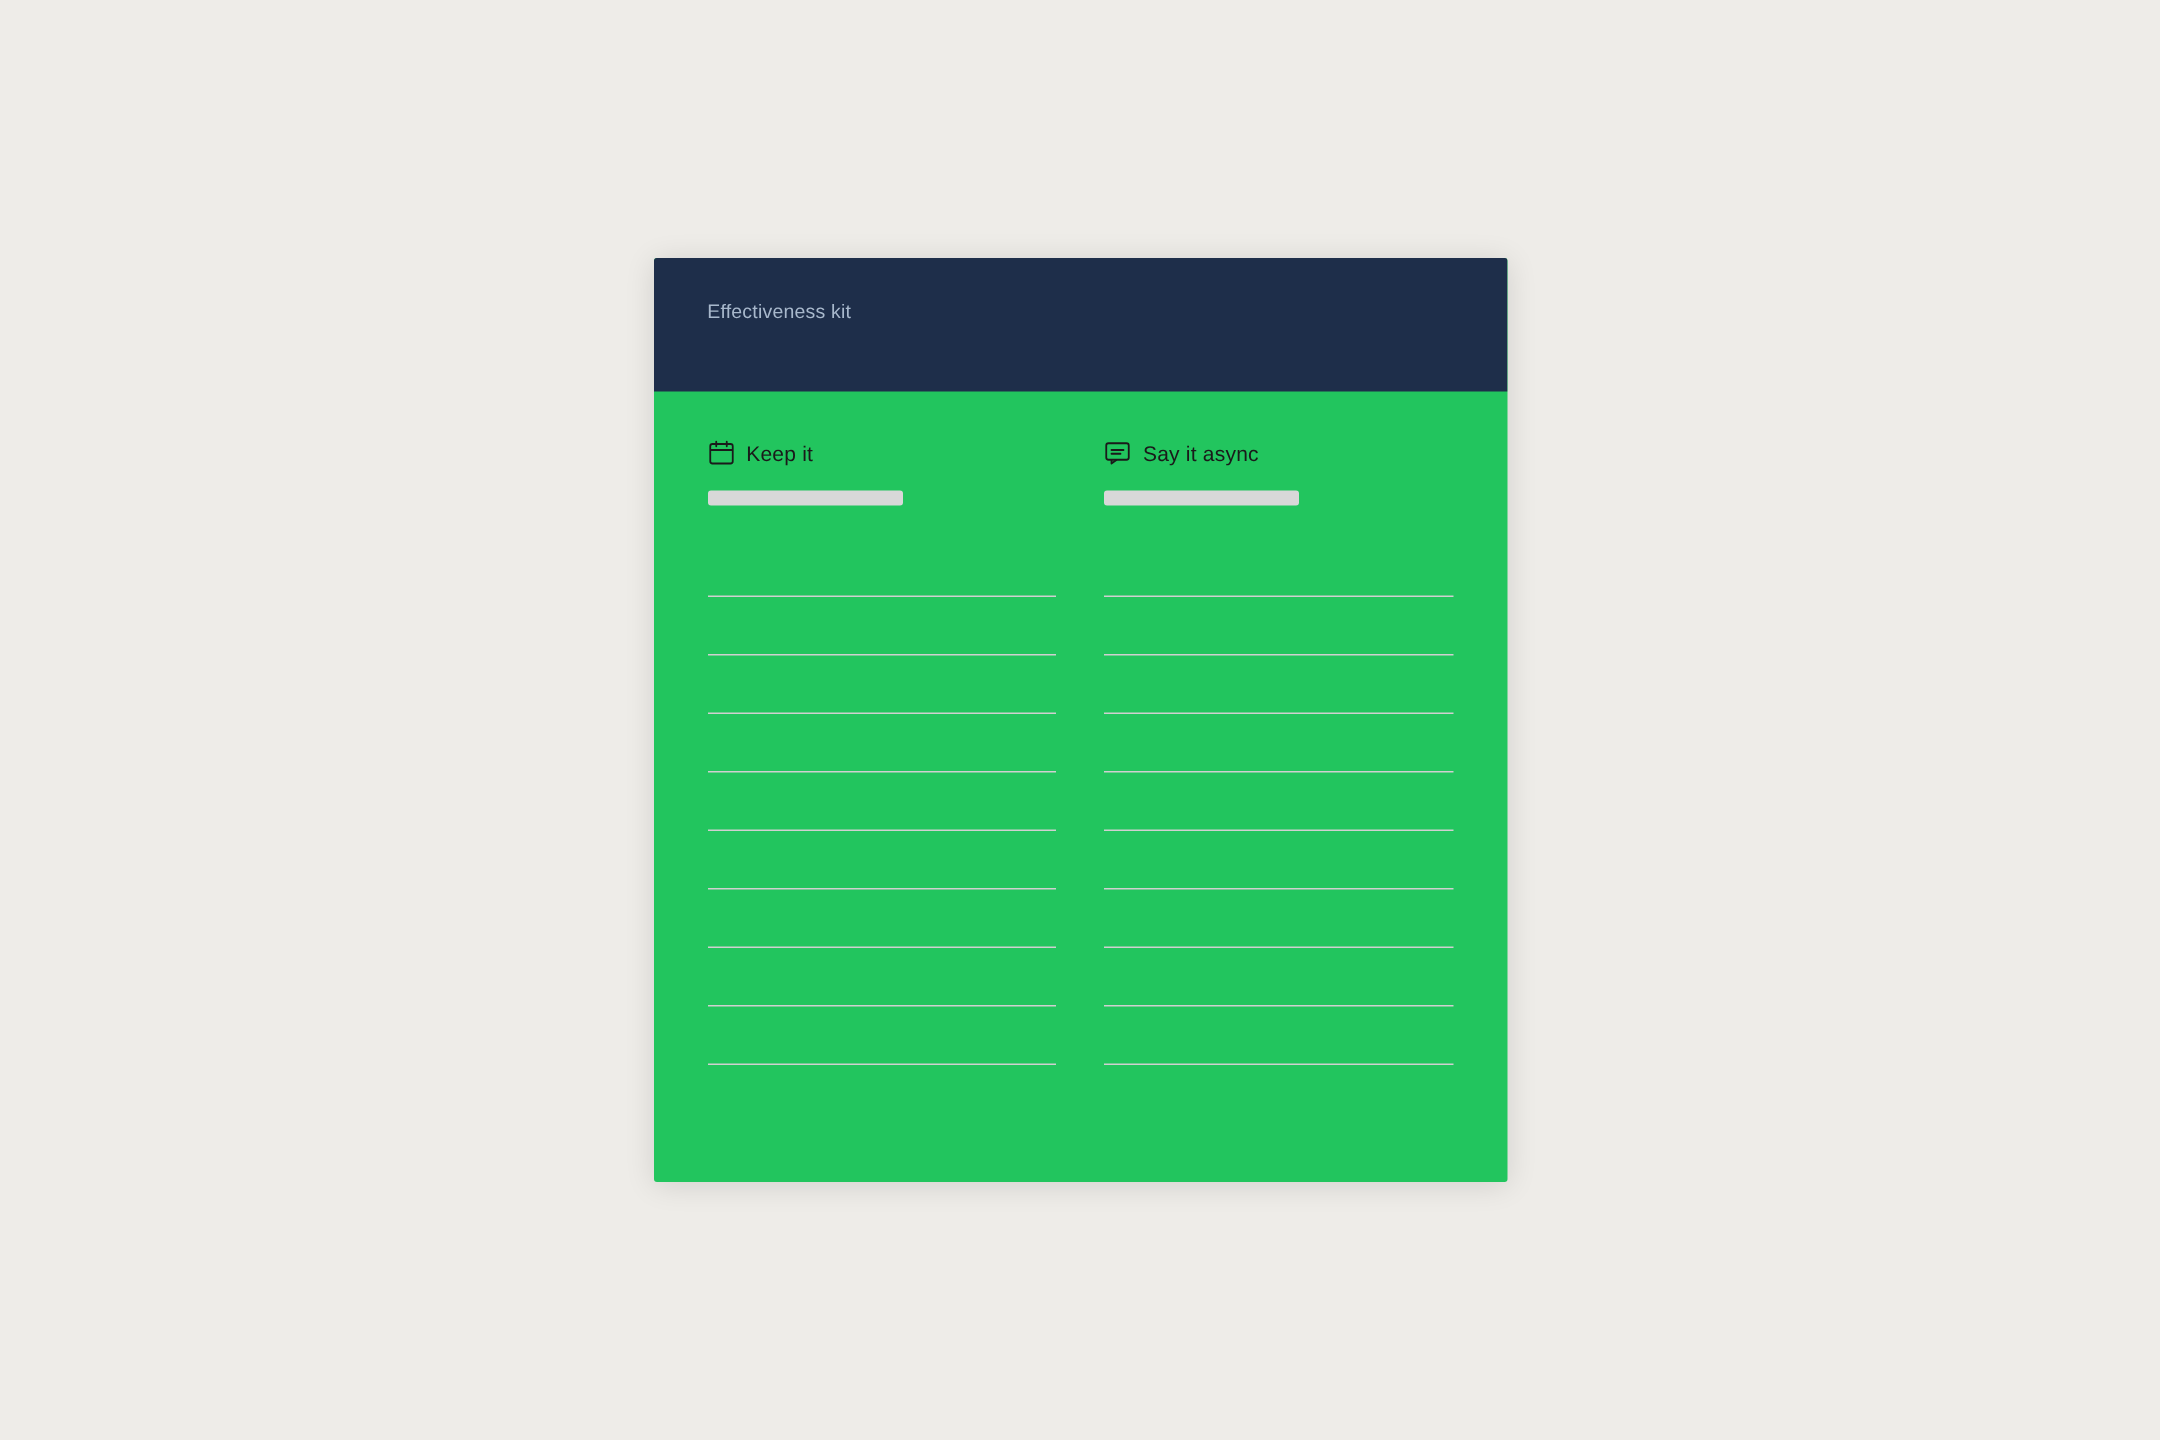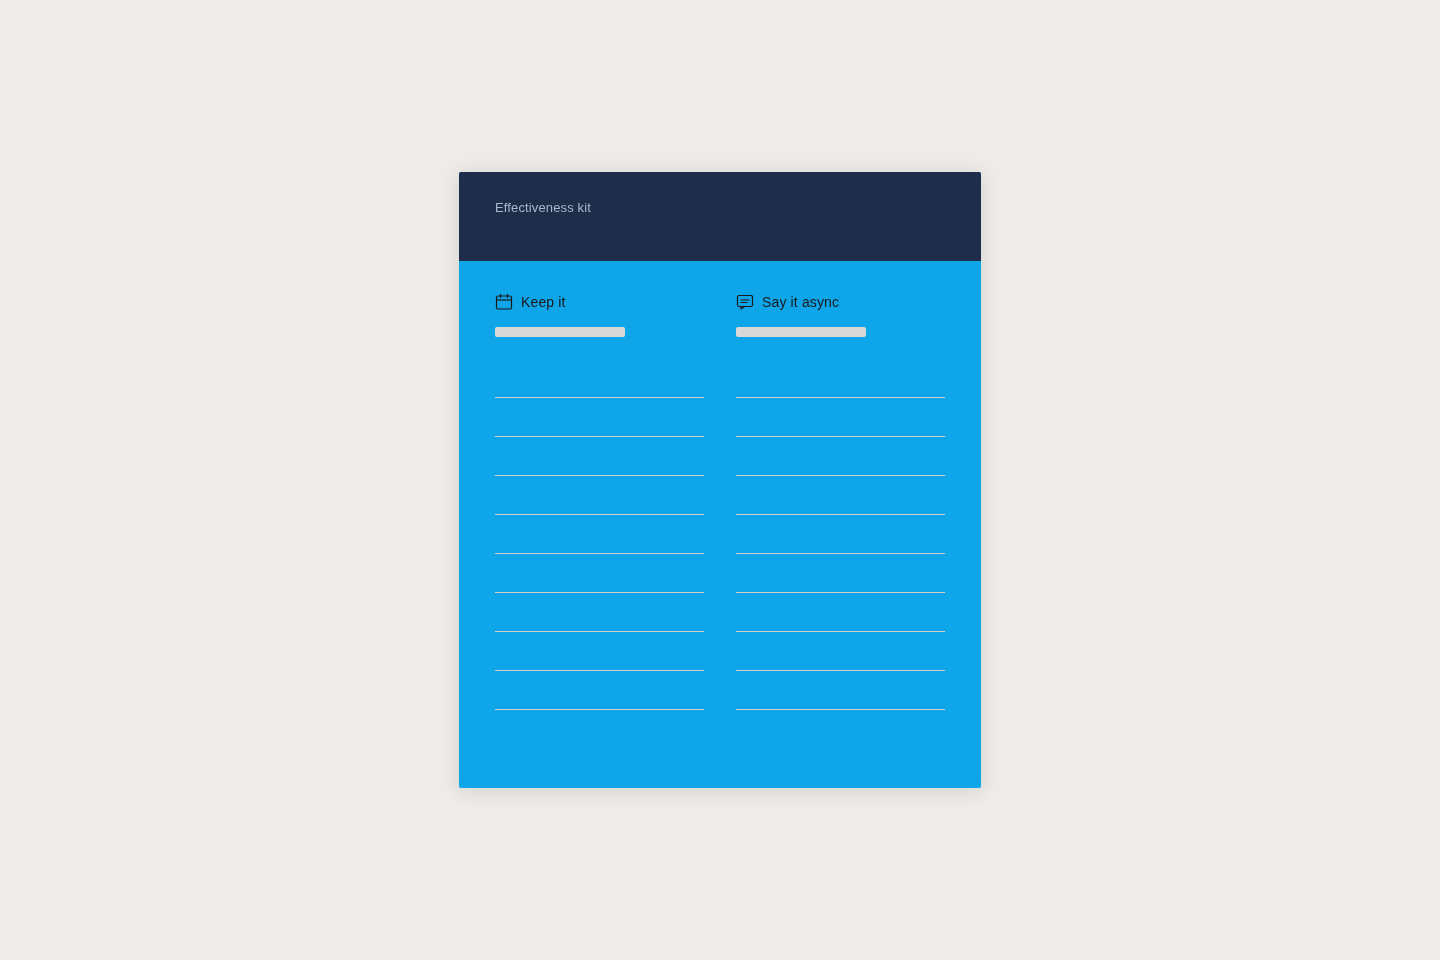--- a/index.html
+++ b/index.html
@@ -12,22 +12,22 @@
       width: 1440px;
       height: 960px;
       background-color: #eeece8;
       display: flex;
       align-items: center;
       justify-content: center;
       font-family: -apple-system, BlinkMacSystemFont, 'Segoe UI', Helvetica, Arial, sans-serif;
     }
 
     .document-card {
-      width: 522px;
-      background: #0ea5e9;
+      width: 569px;
+      background: #22c55e;
       box-shadow: 0 2px 20px rgba(0,0,0,0.12);
       border-radius: 2px;
       overflow: hidden;
     }
 
     .document-header {
       background-color: #1e2e4a;
       padding: 28px 36px 36px 36px;
     }
 

